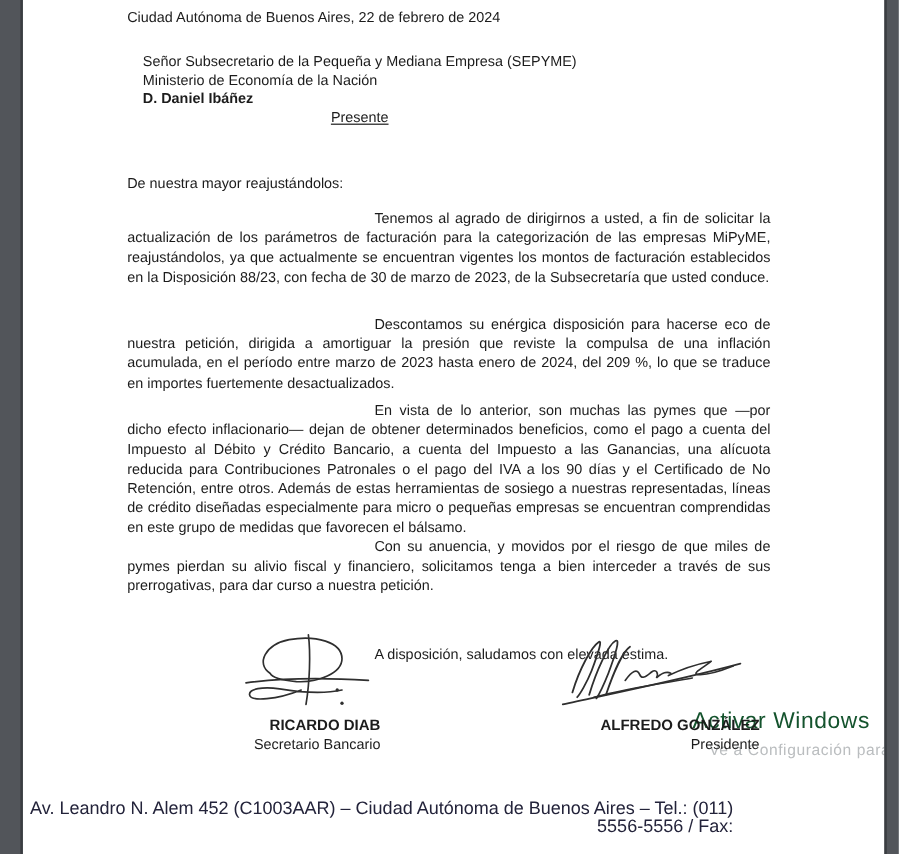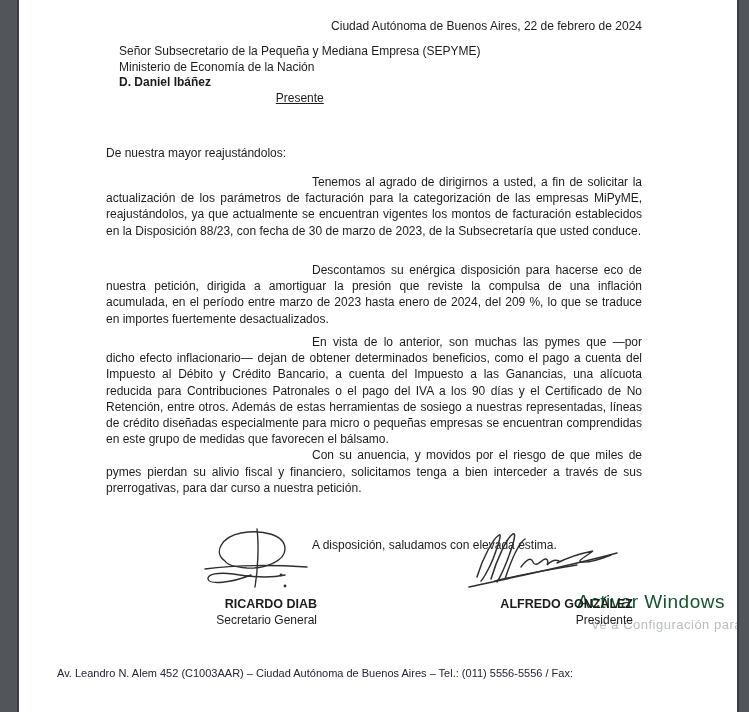--- a/index.html
+++ b/index.html
@@ -13,21 +13,21 @@
     box-sizing:border-box;
   }
   .frame-left  { left:0; width:19px; border-right:2px solid #3a3d41; }
   .frame-right { right:0; width:12px; border-left:2px solid #3a3d41; }
   .page {
     position:absolute; left:19px; top:0; width:718px; height:712px;
     background:#ffffff; overflow:hidden; color:#1c1c1c; font-size:12px;
   }
   .abs { position:absolute; }
   .date-line {
-    left:87px; top:18px; width:536px; text-align:right; line-height:16px;
+    left:87px; top:6px; width:536px; text-align:left; line-height:16px;
   }
   .addressee { left:100px; top:44px; line-height:15.7px; }
   .addressee .bold { font-weight:bold; }
   .addressee .underline { text-decoration:underline;text-align:center; }
   .ref-block {
     left:87px; top:102px; width:536px; text-align:right;
     font-style:italic; line-height:15.5px;
   }
   .greeting { left:87px; top:145px; line-height:16px; }
   .para {
@@ -41,22 +41,22 @@
   .sig-img-right { left:446px; top:529px; z-index:2; }
   .sig-text { text-align:right; z-index:3; }
   .sig-text-left  { left:138px; top:596px; width:160px; }
   .sig-text-right { left:434px; top:596px; width:180px; }
   .sig-name  { font-weight:bold; font-size:12.5px; line-height:16px; }
   .sig-title { font-size:12px; line-height:16px; }
   .watermark { z-index:1; font-weight:300; letter-spacing:0.5px; white-space:nowrap; }
   .wm1 { left:558px; top:591px; font-size:19px; color:#14532d; }
   .wm2 { left:572px; top:617px; font-size:13px; color:#babdbf; }
   .footer {
-    left:0; top:666px; width:592px; text-align:center;
-    font-size:11px; line-height:15.2px; color:#23233a;
+    left:0; top:666px; width:592px; text-align:right;
+    font-size:15px; line-height:15.2px; color:#23233a;
   }
   .footer a { color:#2a2ad0; text-decoration:underline; }
   svg path { fill:none; stroke:#2f2f2f; stroke-linecap:round; }
   svg .dot { fill:#2f2f2f; stroke:none; }
 </style>
 </head>
 <body>
 
 <div class="frame frame-left"></div>
 
@@ -102,21 +102,21 @@
       <path d="M40,50 C46,32 54,14 60,10" stroke-width="1.5"></path>
       <path d="M56,38 C62,30 66,28 68,33 C70,38 74,34 78,31 C82,28 84,32 82,36 C85,33 90,30 94,32" stroke-width="1.4"></path>
       <path d="M92,34 C104,28 118,24 128,22 C120,28 112,32 116,33 C124,34 136,30 146,26" stroke-width="1.4"></path>
       <path d="M4,58 C40,50 100,38 152,24" stroke-width="1.5"></path>
       <path d="M30,52 C60,44 90,40 112,36" stroke-width="1.3"></path>
     </svg>
   </div>
 
   <div class="abs sig-text sig-text-left">
     <div class="sig-name">RICARDO DIAB</div>
-    <div class="sig-title">Secretario General</div>
+    <div class="sig-title">Secretario Bancario</div>
   </div>
 
   <div class="abs sig-text sig-text-right">
     <div class="sig-name">ALFREDO GONZÁLEZ</div>
     <div class="sig-title">Presidente</div>
   </div>
 
   <div class="abs watermark wm1">Activar Windows</div>
   <div class="abs watermark wm2">Ve a Configuración para</div>
 

